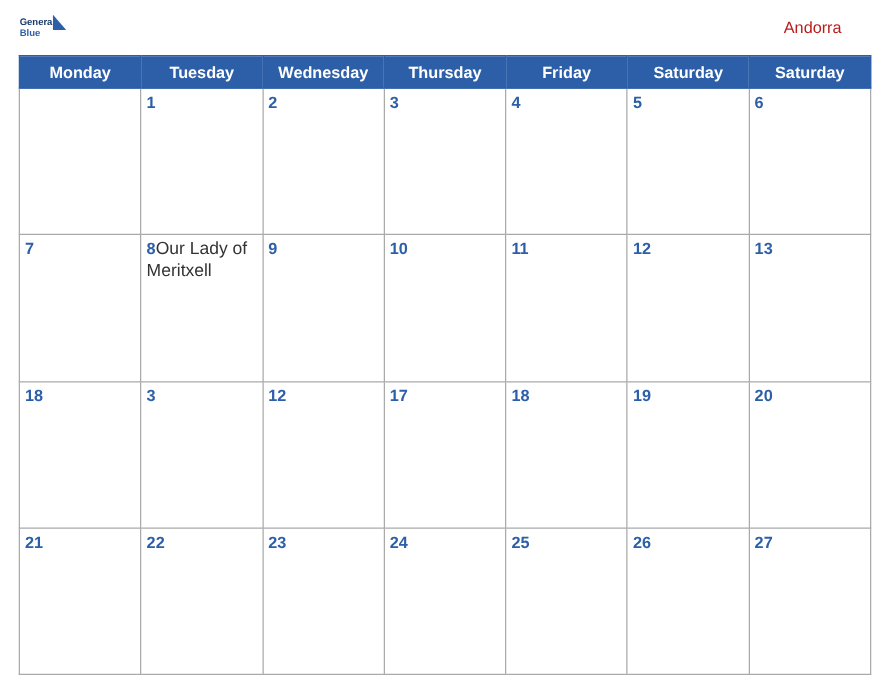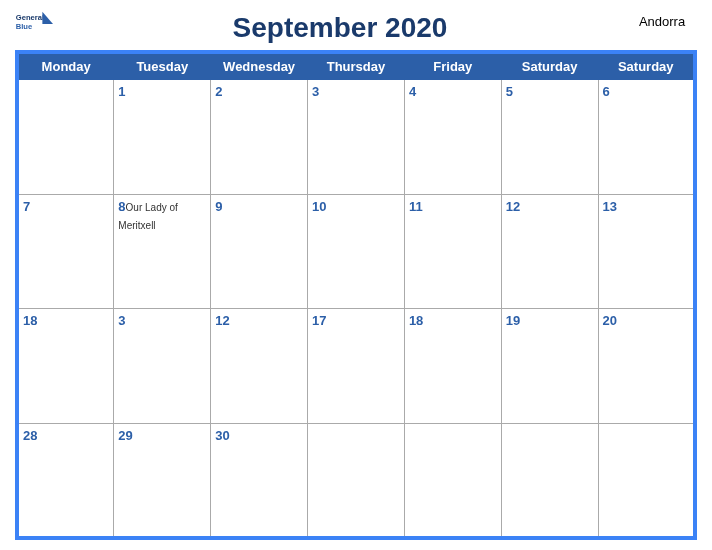--- a/index.html
+++ b/index.html
@@ -35,28 +35,28 @@
     .title {
       flex: 1;
       text-align: center;
       font-size: 28px;
       font-weight: bold;
       color: #1a3a6b;
       margin-top: 2px;
     }
     .country {
       font-size: 13px;
-      color: #000000;
-      text-align: center;
+      color: #b91c1c;
+      text-align: left;
       padding-top: 4px;
       min-width: 70px;
     }
     .calendar {
       flex: 1;
-      border: 4px solid #3b82f6;
+      border: 1px solid #3b82f6;
       border-collapse: collapse;
       width: 100%;
       table-layout: fixed;
     }
     .calendar th {
       background-color: #2c5fa8;
       color: #fff;
       text-align: center;
       font-size: 13px;
       font-weight: bold;
@@ -68,21 +68,21 @@
       vertical-align: top;
       padding: 2px 4px;
       height: 78px;
     }
     .day-num {
       font-size: 13px;
       font-weight: bold;
       color: #2c5fa8;
     }
     .event-text {
-      font-size: 10px;
+      font-size: 14px;
       color: #333;
       margin-top: 2px;
     }
     table {
       border-collapse: collapse;
       width: 100%;
       flex: 1;
     }
     tr.week-row td {
       background: #fff;
@@ -94,21 +94,20 @@
 <div class="page">
   <div class="header">
 
     <div class="logo">
       <svg class="logo-icon" viewBox="0 0 50 36" xmlns="http://www.w3.org/2000/svg">
         <text x="1" y="13" font-size="10" font-weight="bold" fill="#1a3a6b" font-family="Arial">General</text>
         <text x="1" y="24" font-size="10" font-weight="bold" fill="#2c5fa8" font-family="Arial">Blue</text>
         <polygon points="36,2 50,18 36,18" fill="#2c5fa8"></polygon>
       </svg>
     </div>
-    <div class="title">September 2020</div>
     <div class="country">Andorra</div>
   </div>
 
   <table class="calendar">
     <thead>
       <tr>
         <th>Monday</th>
         <th>Tuesday</th>
         <th>Wednesday</th>
         <th>Thursday</th>
@@ -140,23 +139,23 @@
         <tr class="week-row">
           <td><span class="day-num">18</span></td>
           <td><span class="day-num">3</span></td>
           <td><span class="day-num">12</span></td>
           <td><span class="day-num">17</span></td>
           <td><span class="day-num">18</span></td>
           <td><span class="day-num">19</span></td>
           <td><span class="day-num">20</span></td>
         </tr>
         <tr class="week-row">
-          <td><span class="day-num">28</span></td>
-          <td><span class="day-num">29</span></td>
-          <td><span class="day-num">30</span></td>
-          <td></td>
-          <td></td>
-          <td></td>
-          <td></td>
+          <td><span class="day-num">21</span></td>
+          <td><span class="day-num">22</span></td>
+          <td><span class="day-num">23</span></td>
+          <td><span class="day-num">24</span></td>
+          <td><span class="day-num">25</span></td>
+          <td><span class="day-num">26</span></td>
+          <td><span class="day-num">27</span></td>
         </tr>
       </tbody>
   </table>
 </div>
 
 </body></html>

